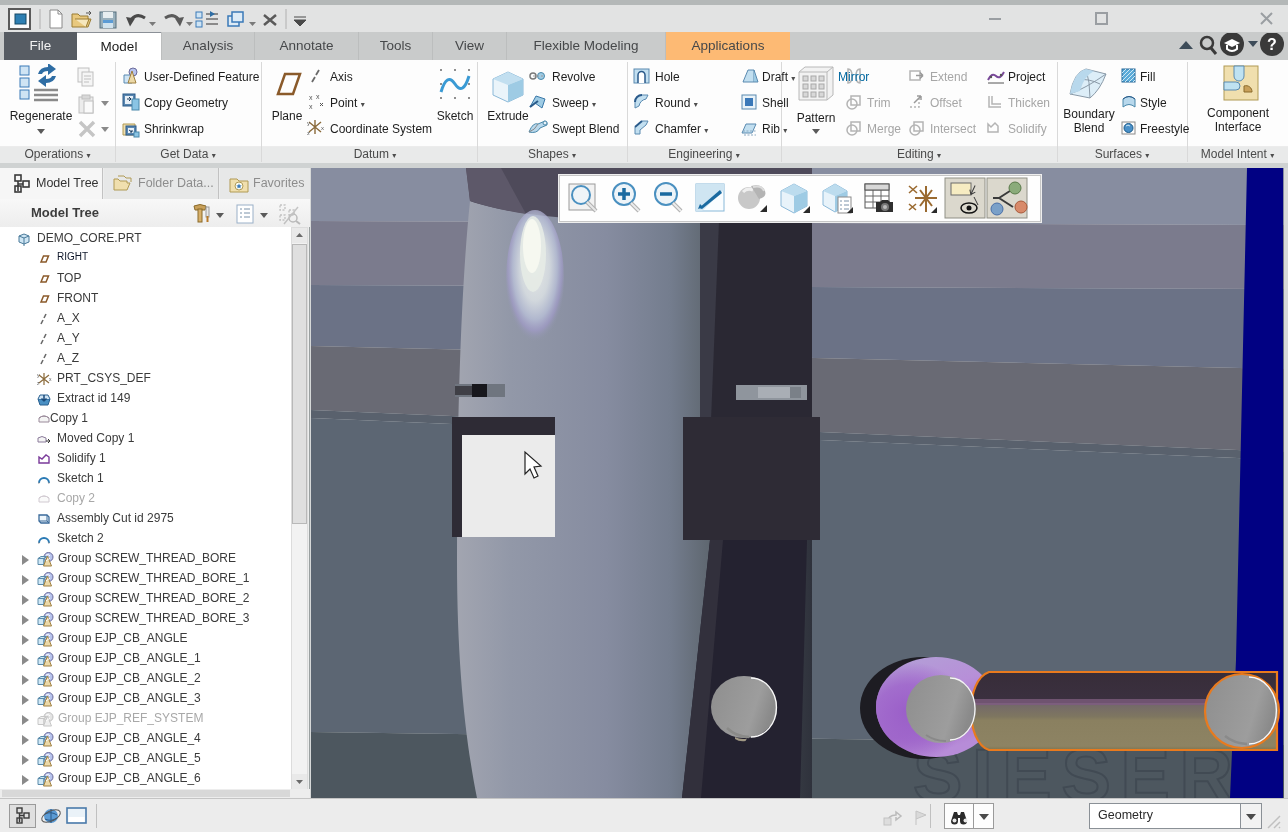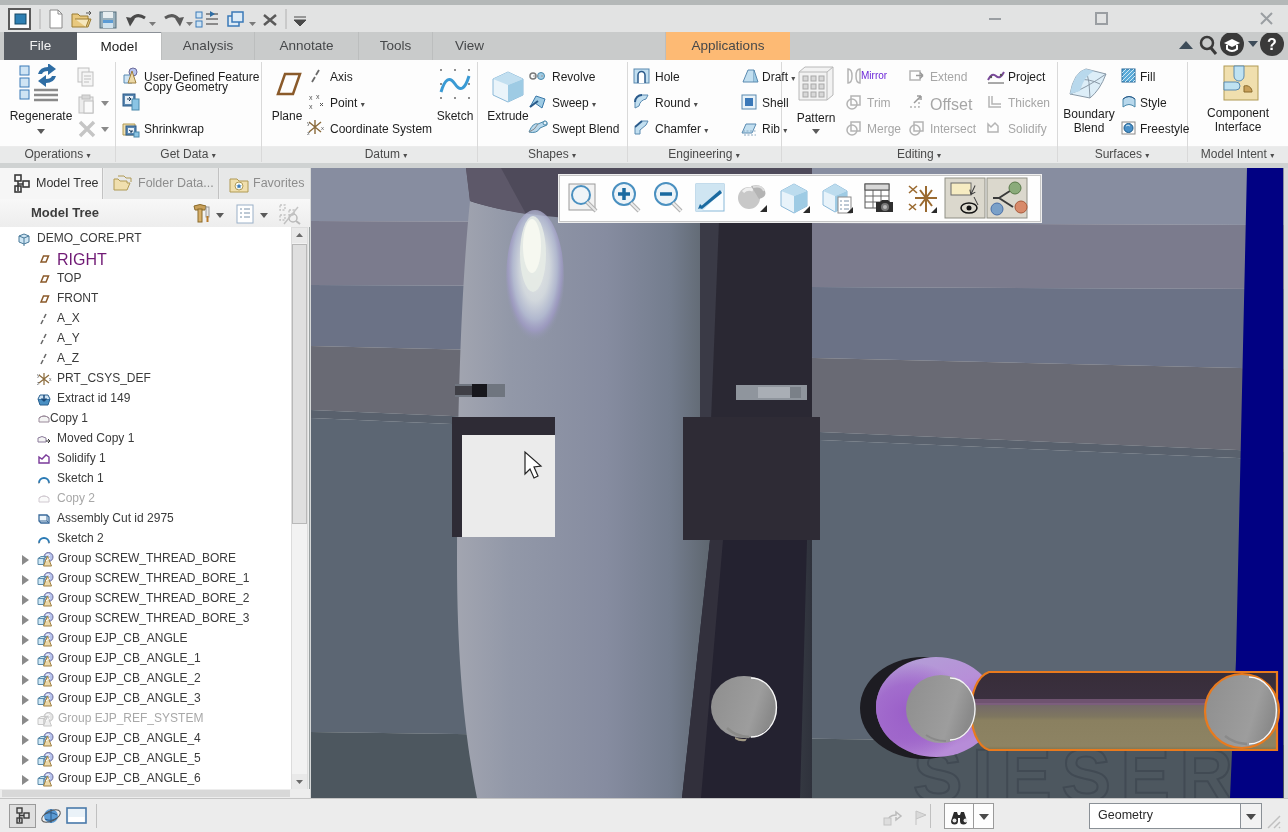--- a/index.html
+++ b/index.html
@@ -55,20 +55,21 @@
  <line x1="280" y1="2" x2="280" y2="22" stroke="#b0b0b0"></line>
  <path d="M288 10 h12 m-12 3 l6 6 6 -6 z" stroke="#4a4a4a" fill="#4a4a4a"></path>
 </svg>
 <div class="abs" style="left:0;top:32px;width:1288px;height:28px;background:#c9cbcb"></div>
 <div class="abs" style="left:4px;top:32px;width:73px;height:28px;background:#575c63;color:#f2f2f2;font-size:13.5px;text-align:center;line-height:27px">File</div>
 <div class="abs" style="left:77px;top:32px;width:84px;height:28px;background:#ffffff;color:#1a1a1a;border-top:1px solid #8b9097;font-size:13.5px;text-align:center;line-height:27px">Model</div>
 <div class="abs" style="left:161px;top:32px;width:93px;height:28px;background:#c9cbcb;color:#46484a;border-left:1px solid #bcbebe;font-size:13.5px;text-align:center;line-height:27px">Analysis</div>
 <div class="abs" style="left:254px;top:32px;width:104px;height:28px;background:#c9cbcb;color:#46484a;border-left:1px solid #bcbebe;font-size:13.5px;text-align:center;line-height:27px">Annotate</div>
 <div class="abs" style="left:358px;top:32px;width:74px;height:28px;background:#c9cbcb;color:#46484a;border-left:1px solid #bcbebe;font-size:13.5px;text-align:center;line-height:27px">Tools</div>
 <div class="abs" style="left:432px;top:32px;width:74px;height:28px;background:#c9cbcb;color:#46484a;border-left:1px solid #bcbebe;font-size:13.5px;text-align:center;line-height:27px">View</div>
+<div class="abs" style="left:506px;top:32px;width:159px;height:28px;background:#c9cbcb;color:#46484a;border-left:1px solid #bcbebe;font-size:13.5px;text-align:center;line-height:27px">Flexible Modeling</div>
 <div class="abs" style="left:665px;top:32px;width:125px;height:28px;background:#fdba74;color:#46484a;border-left:1px solid #bcbebe;font-size:13.5px;text-align:center;line-height:27px">Applications</div>
 
 <svg class="abs" style="left:1170px;top:33px" width="118" height="24">
  <path d="M9 16 l7 -8 7 8 z" fill="#3d4c59"></path>
  <circle cx="37" cy="10" r="6" fill="none" stroke="#3a3a3a" stroke-width="2.5"></circle>
       <line x1="41" y1="15" x2="46" y2="21" stroke="#3a3a3a" stroke-width="3"></line>
  <circle cx="62" cy="11" r="12" fill="#3a3a3a"></circle>
       <path d="M54 10 l8 -4 8 4 -8 4 z" fill="#fff"></path>
       <path d="M57 12 v4 q5 4 10 0 v-4" fill="none" stroke="#fff" stroke-width="2"></path>
  <path d="M78 8 l5 6 5 -6 z" fill="#3d4c59"></path>
@@ -80,21 +81,21 @@
 <div class="abs" style="left:0;top:163px;width:1288px;height:5px;background:#cfd2d2"></div>
 <div class="sep" style="left:115px;top:62px;height:100px"></div>
 <div class="sep" style="left:261px;top:62px;height:100px"></div>
 <div class="sep" style="left:477px;top:62px;height:100px"></div>
 <div class="sep" style="left:627px;top:62px;height:100px"></div>
 <div class="sep" style="left:781px;top:62px;height:100px"></div>
 <div class="sep" style="left:1057px;top:62px;height:100px"></div>
 <div class="sep" style="left:1187px;top:62px;height:100px"></div>
 <div class="abs" style="left:0px;top:147px;width:115px;text-align:center;font-size:12px;color:#4a4a4a">Operations <span class="dd">▾</span></div>
 <div class="abs" style="left:115px;top:147px;width:146px;text-align:center;font-size:12px;color:#4a4a4a">Get Data <span class="dd">▾</span></div>
-<div class="abs" style="left:278px;top:147px;width:216px;text-align:center;font-size:12px;color:#4a4a4a">Datum <span class="dd">▾</span></div>
+<div class="abs" style="left:267px;top:147px;width:216px;text-align:center;font-size:12px;color:#4a4a4a">Datum <span class="dd">▾</span></div>
 <div class="abs" style="left:477px;top:147px;width:150px;text-align:center;font-size:12px;color:#4a4a4a">Shapes <span class="dd">▾</span></div>
 <div class="abs" style="left:627px;top:147px;width:154px;text-align:center;font-size:12px;color:#4a4a4a">Engineering <span class="dd">▾</span></div>
 <div class="abs" style="left:781px;top:147px;width:276px;text-align:center;font-size:12px;color:#4a4a4a">Editing <span class="dd">▾</span></div>
 <div class="abs" style="left:1057px;top:147px;width:130px;text-align:center;font-size:12px;color:#4a4a4a">Surfaces <span class="dd">▾</span></div>
 <div class="abs" style="left:1187px;top:147px;width:101px;text-align:center;font-size:12px;color:#4a4a4a">Model Intent <span class="dd">▾</span></div>
 <svg class="abs" style="left:18px;top:64px" width="44" height="38">
 <g fill="#cfe4f4" stroke="#3a7ab8">
         <rect x="2" y="2" width="9" height="9"></rect>
         <rect x="2" y="14" width="9" height="9"></rect>
         <rect x="2" y="26" width="9" height="9"></rect>
@@ -131,21 +132,21 @@
       <circle cx="11" cy="5" r="4" fill="#b8c4ee" stroke="#6a6a9a"></circle>
       <path d="M10 4 l4 12 h-8z" fill="#ecd9a8" stroke="#a08040"></path>
     </svg>
 <div class="abs" style="left:144px;top:70px;font-size:12px;color:#1e1e1e;white-space:nowrap">User-Defined Feature</div>
 <svg class="abs" style="left:122px;top:93px" width="18" height="18">
       <rect x="1" y="1" width="12" height="12" fill="#5a87b0" stroke="#2a5a8a"></rect>
       <rect x="3" y="3" width="8" height="8" fill="#e8f0f8"></rect>
       <path d="M5 6 h4 m0 0 l-2 -2 m2 2 l-2 2" stroke="#1a3a5a" fill="none"></path>
       <rect x="10" y="6" width="7" height="11" fill="#8ac4e4" stroke="#4a88aa"></rect>
     </svg>
-<div class="abs" style="left:144px;top:80px;font-size:12px;color:#1e1e1e;white-space:nowrap">Copy Geometry</div>
+<div class="abs" style="left:144px;top:96px;font-size:12px;color:#1e1e1e;white-space:nowrap">Copy Geometry</div>
 <svg class="abs" style="left:122px;top:120px" width="18" height="18">
       <path d="M1 4 h12 v11 h-12z" fill="#f0dfae" stroke="#b09a55"></path>
       <rect x="4" y="6" width="10" height="9" fill="#5a87b0" stroke="#2a5a8a"></rect>
       <rect x="6" y="8" width="6" height="5" fill="#e8f0f8"></rect>
       <path d="M7 10 l3 2 m0 0 v-2 m0 2 h-2" stroke="#1a3a5a" fill="none"></path>
       <rect x="12" y="12" width="5" height="5" fill="#8ac4e4" stroke="#4a88aa"></rect>
     </svg>
 <div class="abs" style="left:144px;top:122px;font-size:12px;color:#1e1e1e;white-space:nowrap">Shrinkwrap</div>
 <svg class="abs" style="left:270px;top:70px" width="36" height="28">
       <path d="M8 24 L15 4 H30 L23 24 Z" fill="none" stroke="#8a5a2a" stroke-width="2.5"></path>
@@ -256,21 +257,21 @@
 <div class="abs" style="left:790px;top:111px;width:52px;text-align:center;font-size:12px;color:#1e1e1e;white-space:nowrap">Pattern</div>
 <svg class="abs" style="left:811px;top:128px" width="10" height="7">
       <path d="M1 1 l4 5 4 -5z" fill="#5a5a5a"></path>
     </svg>
 <svg class="abs" style="left:845px;top:67px" width="18" height="18">
       <g fill="none" stroke="#b4b4b4" stroke-width="1.5">
         <path d="M3 2 q4 0 4 7 q0 7 -4 7z"></path>
         <path d="M15 2 q-4 0 -4 7 q0 7 4 7z"></path>
       </g>
     </svg>
-<div class="abs" style="left:861px;top:70px;font-size:10px;color:#6d28d9;white-space:nowrap">Mirror</div>
+<div class="abs" style="left:838px;top:70px;font-size:12px;color:#0369a1;white-space:nowrap">Mirror</div>
 <svg class="abs" style="left:845px;top:93px" width="18" height="18">
       <g fill="none" stroke="#b4b4b4" stroke-width="1.5">
         <rect x="6" y="3" width="9" height="9"></rect>
         <circle cx="7" cy="11" r="5"></circle>
       </g>
     </svg>
 <div class="abs" style="left:867px;top:96px;font-size:12px;color:#a6a6a6;white-space:nowrap">Trim</div>
 <svg class="abs" style="left:845px;top:119px" width="18" height="18">
       <g fill="none" stroke="#b4b4b4" stroke-width="1.5">
         <rect x="6" y="3" width="9" height="9"></rect>
@@ -284,21 +285,21 @@
         <path d="M8 8.5 h7 m0 0 l-3 -3 m3 3 l-3 3" stroke="#9a9a9a"></path>
       </g>
     </svg>
 <div class="abs" style="left:930px;top:70px;font-size:12px;color:#a6a6a6;white-space:nowrap">Extend</div>
 <svg class="abs" style="left:908px;top:93px" width="18" height="18">
       <g fill="none" stroke="#b4b4b4" stroke-width="1.5">
         <path d="M2 14 h9 v-9" stroke-dasharray="2 2"></path>
         <path d="M6 10 l7 -7 m0 0 v4 m0 -4 h-4" stroke="#9a9a9a"></path>
       </g>
     </svg>
-<div class="abs" style="left:930px;top:96px;font-size:16px;color:#a6a6a6;white-space:nowrap">Offset</div>
+<div class="abs" style="left:930px;top:96px;font-size:12px;color:#a6a6a6;white-space:nowrap">Offset</div>
 <svg class="abs" style="left:908px;top:119px" width="18" height="18">
       <g fill="none" stroke="#b4b4b4" stroke-width="1.5">
         <rect x="6" y="3" width="9" height="9"></rect>
         <circle cx="7" cy="11" r="5"></circle>
       </g>
     </svg>
 <div class="abs" style="left:930px;top:122px;font-size:12px;color:#a6a6a6;white-space:nowrap">Intersect</div>
 <svg class="abs" style="left:986px;top:67px" width="20" height="18">
       <path d="M2 13 q4 -8 8 -4 q4 4 8 -4" fill="none" stroke="#7a4a9a" stroke-width="2"></path>
       <path d="M2 16 h16" stroke="#555"></path>
@@ -401,21 +402,21 @@
 </svg>
 <div class="abs" style="left:0;top:227px;width:291px;height:562px;background:#ffffff"></div>
 <svg class="abs" style="left:17px;top:232px" width="14" height="14">
       <path d="M2 4 l5 -2 5 2 v6 l-5 2 -5 -2 z" fill="#cfe6f4" stroke="#4a7a9a"></path>
       <path d="M2 4 l5 2 5 -2 M7 6 v8" fill="none" stroke="#4a7a9a"></path>
     </svg>
 <div class="abs" style="left:37px;top:231px;font-size:12px;color:#3a3a3a;white-space:nowrap">DEMO_CORE.PRT</div>
 <svg class="abs" style="left:37px;top:252px" width="14" height="14">
       <path d="M4 10 l2.5 -6 h5 l-2.5 6 z" fill="none" stroke="#8a5a2a" stroke-width="1.5"></path>
     </svg>
-<div class="abs" style="left:57px;top:251px;font-size:16px;color:#701a75;white-space:nowrap">RIGHT</div>
+<div class="abs" style="left:57px;top:251px;font-size:10px;color:#0f172a;white-space:nowrap">RIGHT</div>
 <svg class="abs" style="left:37px;top:272px" width="14" height="14">
       <path d="M4 10 l2.5 -6 h5 l-2.5 6 z" fill="none" stroke="#8a5a2a" stroke-width="1.5"></path>
     </svg>
 <div class="abs" style="left:57px;top:271px;font-size:12px;color:#3a3a3a;white-space:nowrap">TOP</div>
 <svg class="abs" style="left:37px;top:292px" width="14" height="14">
       <path d="M4 10 l2.5 -6 h5 l-2.5 6 z" fill="none" stroke="#8a5a2a" stroke-width="1.5"></path>
     </svg>
 <div class="abs" style="left:57px;top:291px;font-size:12px;color:#3a3a3a;white-space:nowrap">FRONT</div>
 <svg class="abs" style="left:37px;top:312px" width="14" height="14">
       <path d="M9 2 l-2 4 m-1 2 l-2 4" stroke="#6a6a6a" stroke-width="1.6" fill="none"></path>

